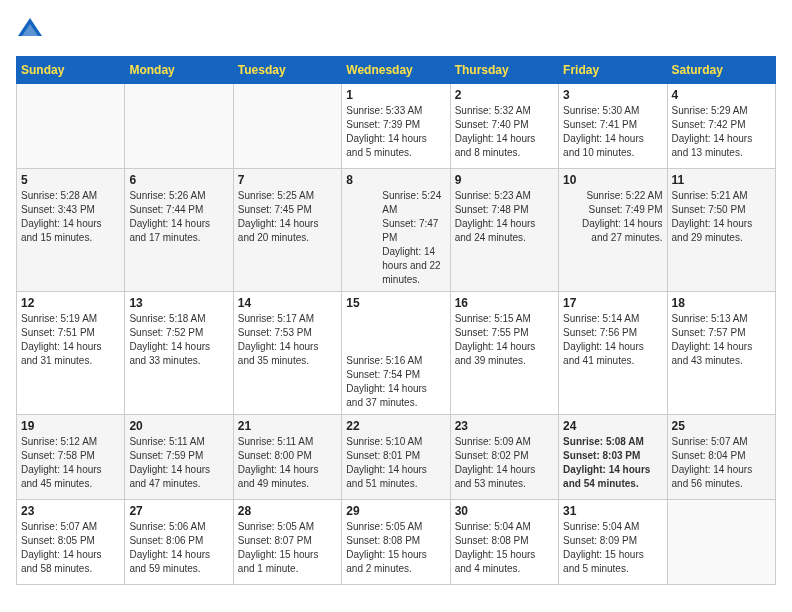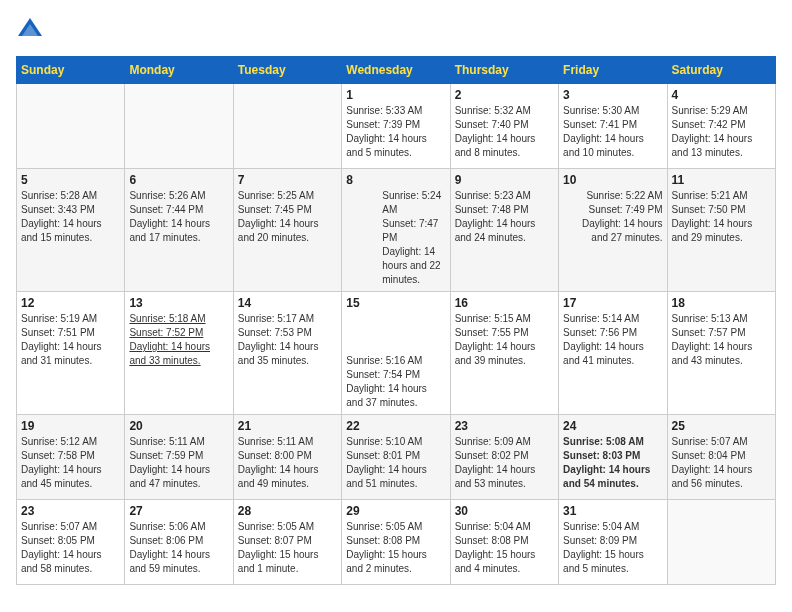--- a/index.html
+++ b/index.html
@@ -193,21 +193,21 @@
       </tr>
       <tr>
         <td>
           <span class="day-number">12</span>
           <div class="day-info" style="white-space: pre-line;">Sunrise: 5:19 AM
 Sunset: 7:51 PM
 Daylight: 14 hours and 31 minutes.</div>
         </td>
         <td>
           <span class="day-number">13</span>
-          <div class="day-info" style="white-space: pre-line; text-decoration: underline;">Sunrise: 5:18 AM
+          <div class="day-info" style="white-space: pre-line;">Sunrise: 5:18 AM
 Sunset: 7:52 PM
 Daylight: 14 hours and 33 minutes.</div>
         </td>
         <td>
           <span class="day-number">14</span>
           <div class="day-info" style="white-space: pre-line;">Sunrise: 5:17 AM
 Sunset: 7:53 PM
 Daylight: 14 hours and 35 minutes.</div>
         </td>
         <td>

